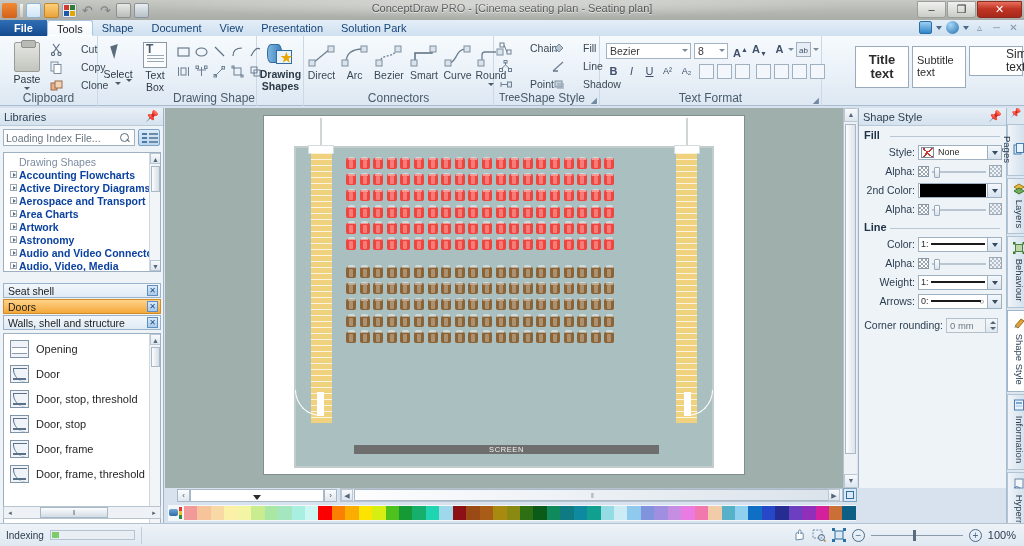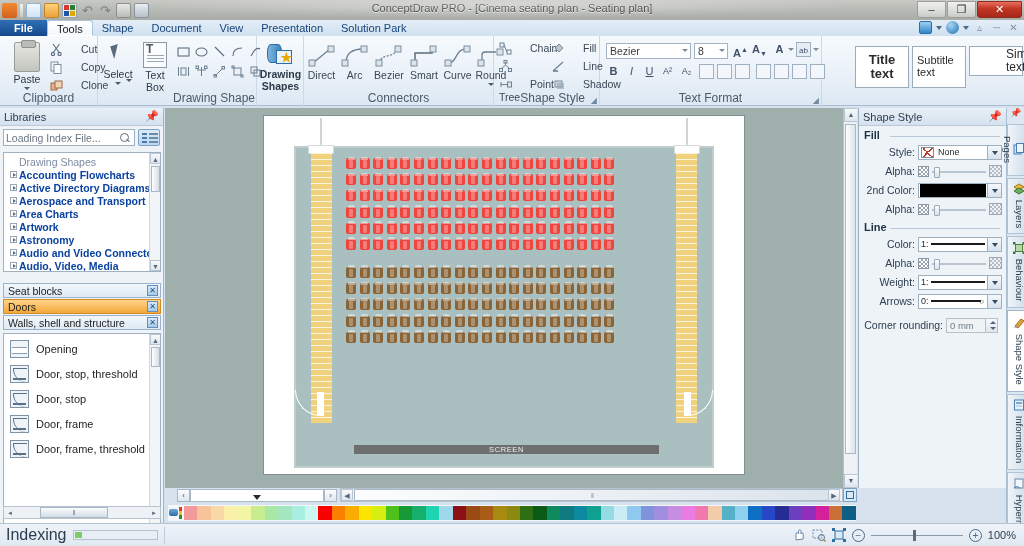--- a/index.html
+++ b/index.html
@@ -294,21 +294,21 @@
   .palico { width:15px;height:14px;position:relative;margin-right:1px;flex:0 0 15px; }
   .palico:before{content:"";position:absolute;left:1px;top:3px;width:9px;height:7px;border-radius:2px;
     background:linear-gradient(180deg,#6fa8d8,#2d6ca6);}
   .palico:after{content:"";position:absolute;right:1px;top:1px;width:3px;height:12px;
     background:linear-gradient(180deg,#e03a30 33%,#e8c020 33% 66%,#2d8a3e 66%);}
   .pal { width:14px; height:14px; }
 
   .statusbar { position:absolute; left:0; top:523px; width:1024px; height:23px;
     background:linear-gradient(180deg,#eef3f8,#dfe8f1); border-top:1px solid #b4c3d1;
     display:flex; align-items:center; }
-  .stxt { font-size:16px; color:#2b3d4f; margin-left:6px; }
+  .stxt { font-size:10px; color:#2b3d4f; margin-left:6px; }
   .progress { width:85px; height:10px; background:#e8eef4; border:1px solid #b4c3d1; margin-left:6px; position:relative; }
   .progress .pfill { position:absolute; left:1px; top:1px; width:7px; height:6px; background:#7ecb6a; }
   .stsep { width:1px; height:17px; background:#bfcdda; margin:0 6px; }
   .zoomwrap { margin-left:auto; display:flex; align-items:center; gap:6px; margin-right:8px; }
   .zbtn { width:14px;height:14px;color:#5a6b7c; }
   .zcircle { width:13px;height:13px;border:1.3px solid #4a6b8c;border-radius:50%;
     color:#4a6b8c;font-size:10px;text-align:center;line-height:11px; }
   .ztrack { width:92px; height:13px; position:relative; }
   .ztrack .zline{position:absolute;left:0;right:0;top:6px;height:1.4px;background:#8a9aa8;}
   .ztrack .zknob{position:absolute;left:42px;top:1px;width:3px;height:11px;background:#5a6b7c;}
@@ -716,37 +716,41 @@
 
       </div>
       <div class="vsb">
         <div class="sbarrow" style="top:0;">▲</div>
         <div class="thumb" style="top:13px; height:26px;"></div>
         <div class="sbarrow" style="bottom:0;">▼</div>
       </div>
     </div>
 
     <div class="libtab" style="top:175px;">
-      <span>Seat blocks</span>
+      <span>Seat shell</span>
       <span class="x">✕</span>
     </div>
     <div class="libtab sel" style="top:191px;">
       <span>Doors</span>
       <span class="x">✕</span>
     </div>
     <div class="libtab" style="top:207px;">
       <span>Walls, shell and structure</span>
       <span class="x">✕</span>
     </div>
 
     <div class="shapelist" style="top:225px; height:264px;">
       <div style="padding-top:2px;">
         <div class="shaperow">
             <span class="shapeico opening"></span>
             <span>Opening</span>
+          </div>
+        <div class="shaperow">
+            <span class="shapeico door"></span>
+            <span>Door</span>
           </div>
         <div class="shaperow">
             <span class="shapeico door"></span>
             <span>Door, stop, threshold</span>
           </div>
         <div class="shaperow">
             <span class="shapeico door"></span>
             <span>Door, stop</span>
           </div>
         <div class="shaperow">

